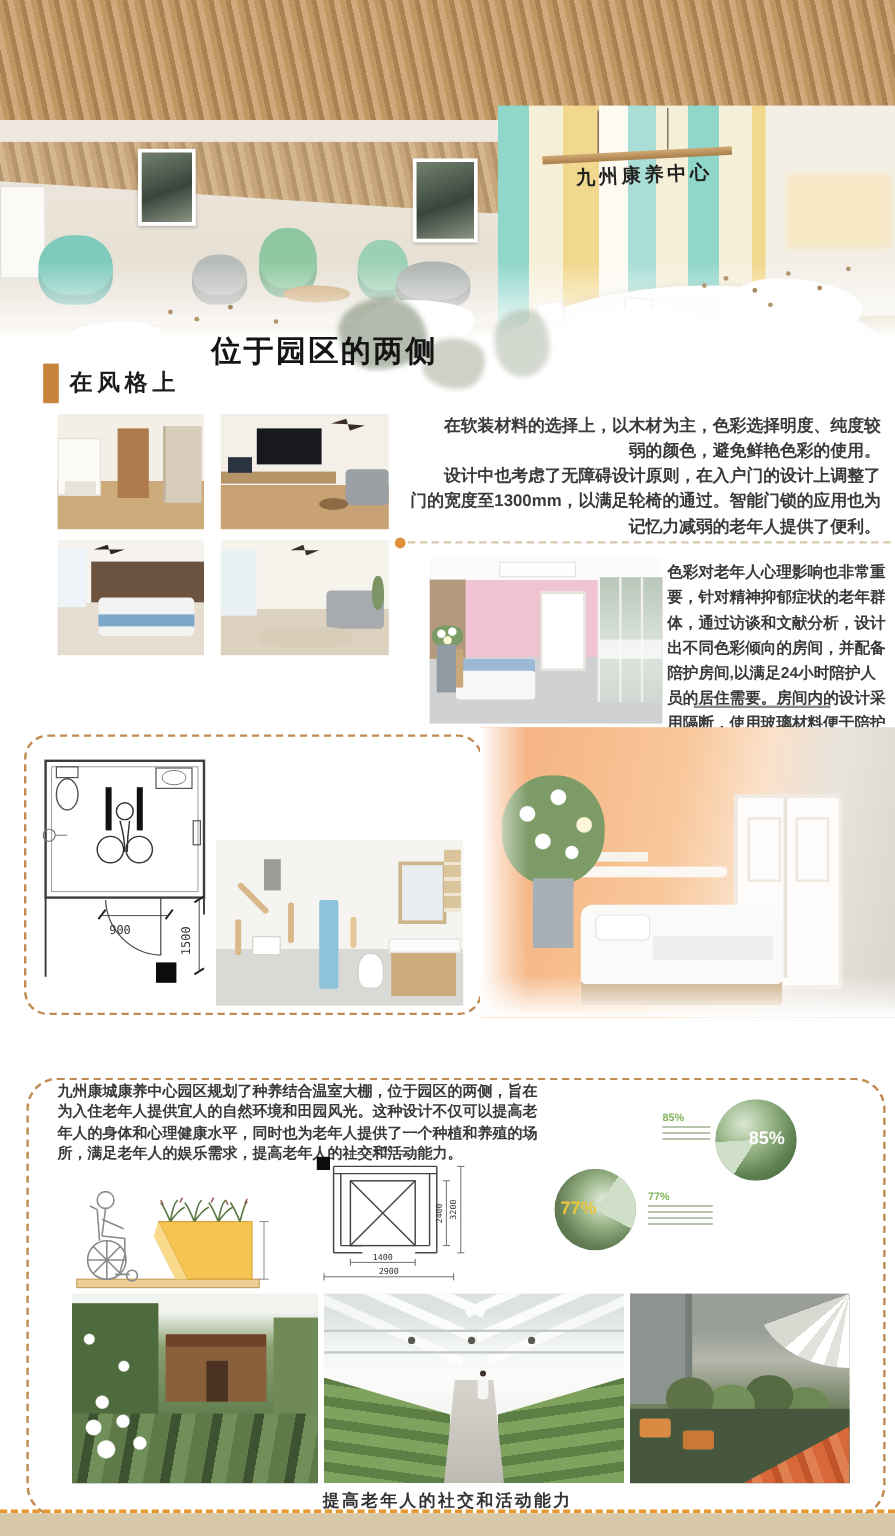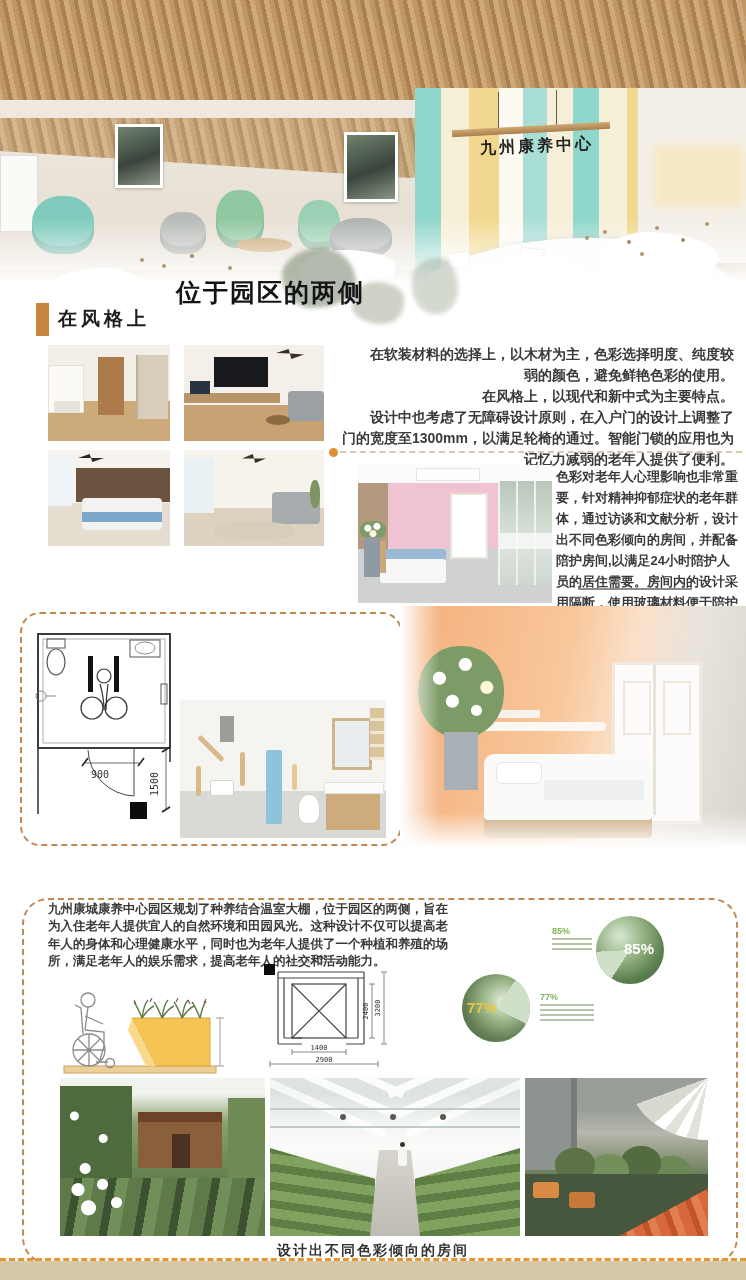--- a/index.html
+++ b/index.html
@@ -145,21 +145,20 @@
   <div class="abs ph img4" style="left:184px;top:450px;width:140px;height:96px;">
     <div class="abs" style="left:0;top:8px;width:30px;height:55px;background:#eaf1f5;"></div>
     <div class="abs" style="left:88px;top:42px;width:48px;height:32px;background:#a7abad;border-radius:4px;"></div>
     <div class="abs" style="left:30px;top:72px;width:80px;height:18px;background:#d8cdb9;border-radius:40%;"></div>
     <div class="abs" style="left:58px;top:4px;width:24px;height:9px;background:#35302a;clip-path:polygon(0 50%,45% 0,55% 100%,100% 50%,50% 50%);"></div>
     <div class="abs" style="left:126px;top:30px;width:10px;height:28px;background:#7d9464;border-radius:45%;"></div>
   </div>
 
   <div class="abs para" id="para-apartment">
     <p>在软装材料的选择上，以木材为主，色彩选择明度、纯度较弱的颜色，避免鲜艳色彩的使用。</p>
-    <p>在风格上，以现代和新中式为主要特点。</p>
     <p>设计中也考虑了无障碍设计原则，在入户门的设计上调整了门的宽度至1300mm，以满足轮椅的通过。智能门锁的应用也为记忆力减弱的老年人提供了便利。</p>
   </div>
 
   <div class="abs dash-dot" style="left:329px;top:448px;"></div>
   <div class="abs dash-line" style="left:340px;top:451px;width:402px;"></div>
 
   <div class="abs ph pink-room" style="left:358px;top:465px;width:194px;height:138px;">
     <div class="abs" style="left:58px;top:3px;width:62px;height:11px;background:#fefefe;border:1px solid #e3e3e3;"></div>
     <div class="abs" style="left:0;top:18px;width:30px;height:66px;background:#b39a7e;"></div>
     <div class="abs" style="left:92px;top:28px;width:34px;height:62px;background:#ffffff;border:2px solid #e8e2da;"></div>
@@ -333,17 +332,17 @@
 
   <div class="abs ph g3" style="left:525px;top:1078px;width:183px;height:158px;">
     <div class="abs" style="left:0;top:0;width:52px;height:92px;background:#8d938e;box-shadow:inset -6px 0 0 #767c77;"></div>
     <div class="abs" style="left:104px;top:0;width:79px;height:62px;background:conic-gradient(from 160deg at 100% 0,#ffffff 0 10deg,#e2e2dc 10deg 20deg,#ffffff 20deg 30deg,#e2e2dc 30deg 40deg,#ffffff 40deg 50deg,#e2e2dc 50deg 60deg,#ffffff 60deg 70deg,#d9d9d2 70deg 90deg,transparent 90deg);border-bottom-left-radius:100%;"></div>
     <div class="abs" style="left:30px;top:70px;width:40px;height:34px;border-radius:48%;background:#5d7347;box-shadow:34px 6px 0 #74905a,66px -2px 0 #546b41,96px 8px 0 #6c8854;"></div>
     <div class="abs" style="left:0;top:96px;width:183px;height:62px;background:#46573d;"></div>
     <div class="abs" style="left:60px;top:100px;width:123px;height:58px;background:repeating-linear-gradient(70deg,#d8683a 0 10px,#c2542a 10px 16px,#e08050 16px 24px);clip-path:polygon(28% 100%,100% 18%,100% 100%);"></div>
     <div class="abs" style="left:8px;top:104px;width:26px;height:16px;background:#d98a43;border-radius:3px;box-shadow:36px 10px 0 #c97837;"></div>
   </div>
 
-  <div class="abs caption">设计出不同色彩倾向的房间</div>
+  <div class="abs caption">提高老年人的社交和活动能力</div>
 
   <div class="abs bottom-dash"></div>
   <div class="abs footer-strip"></div>
 </div>
 
 </body></html>

